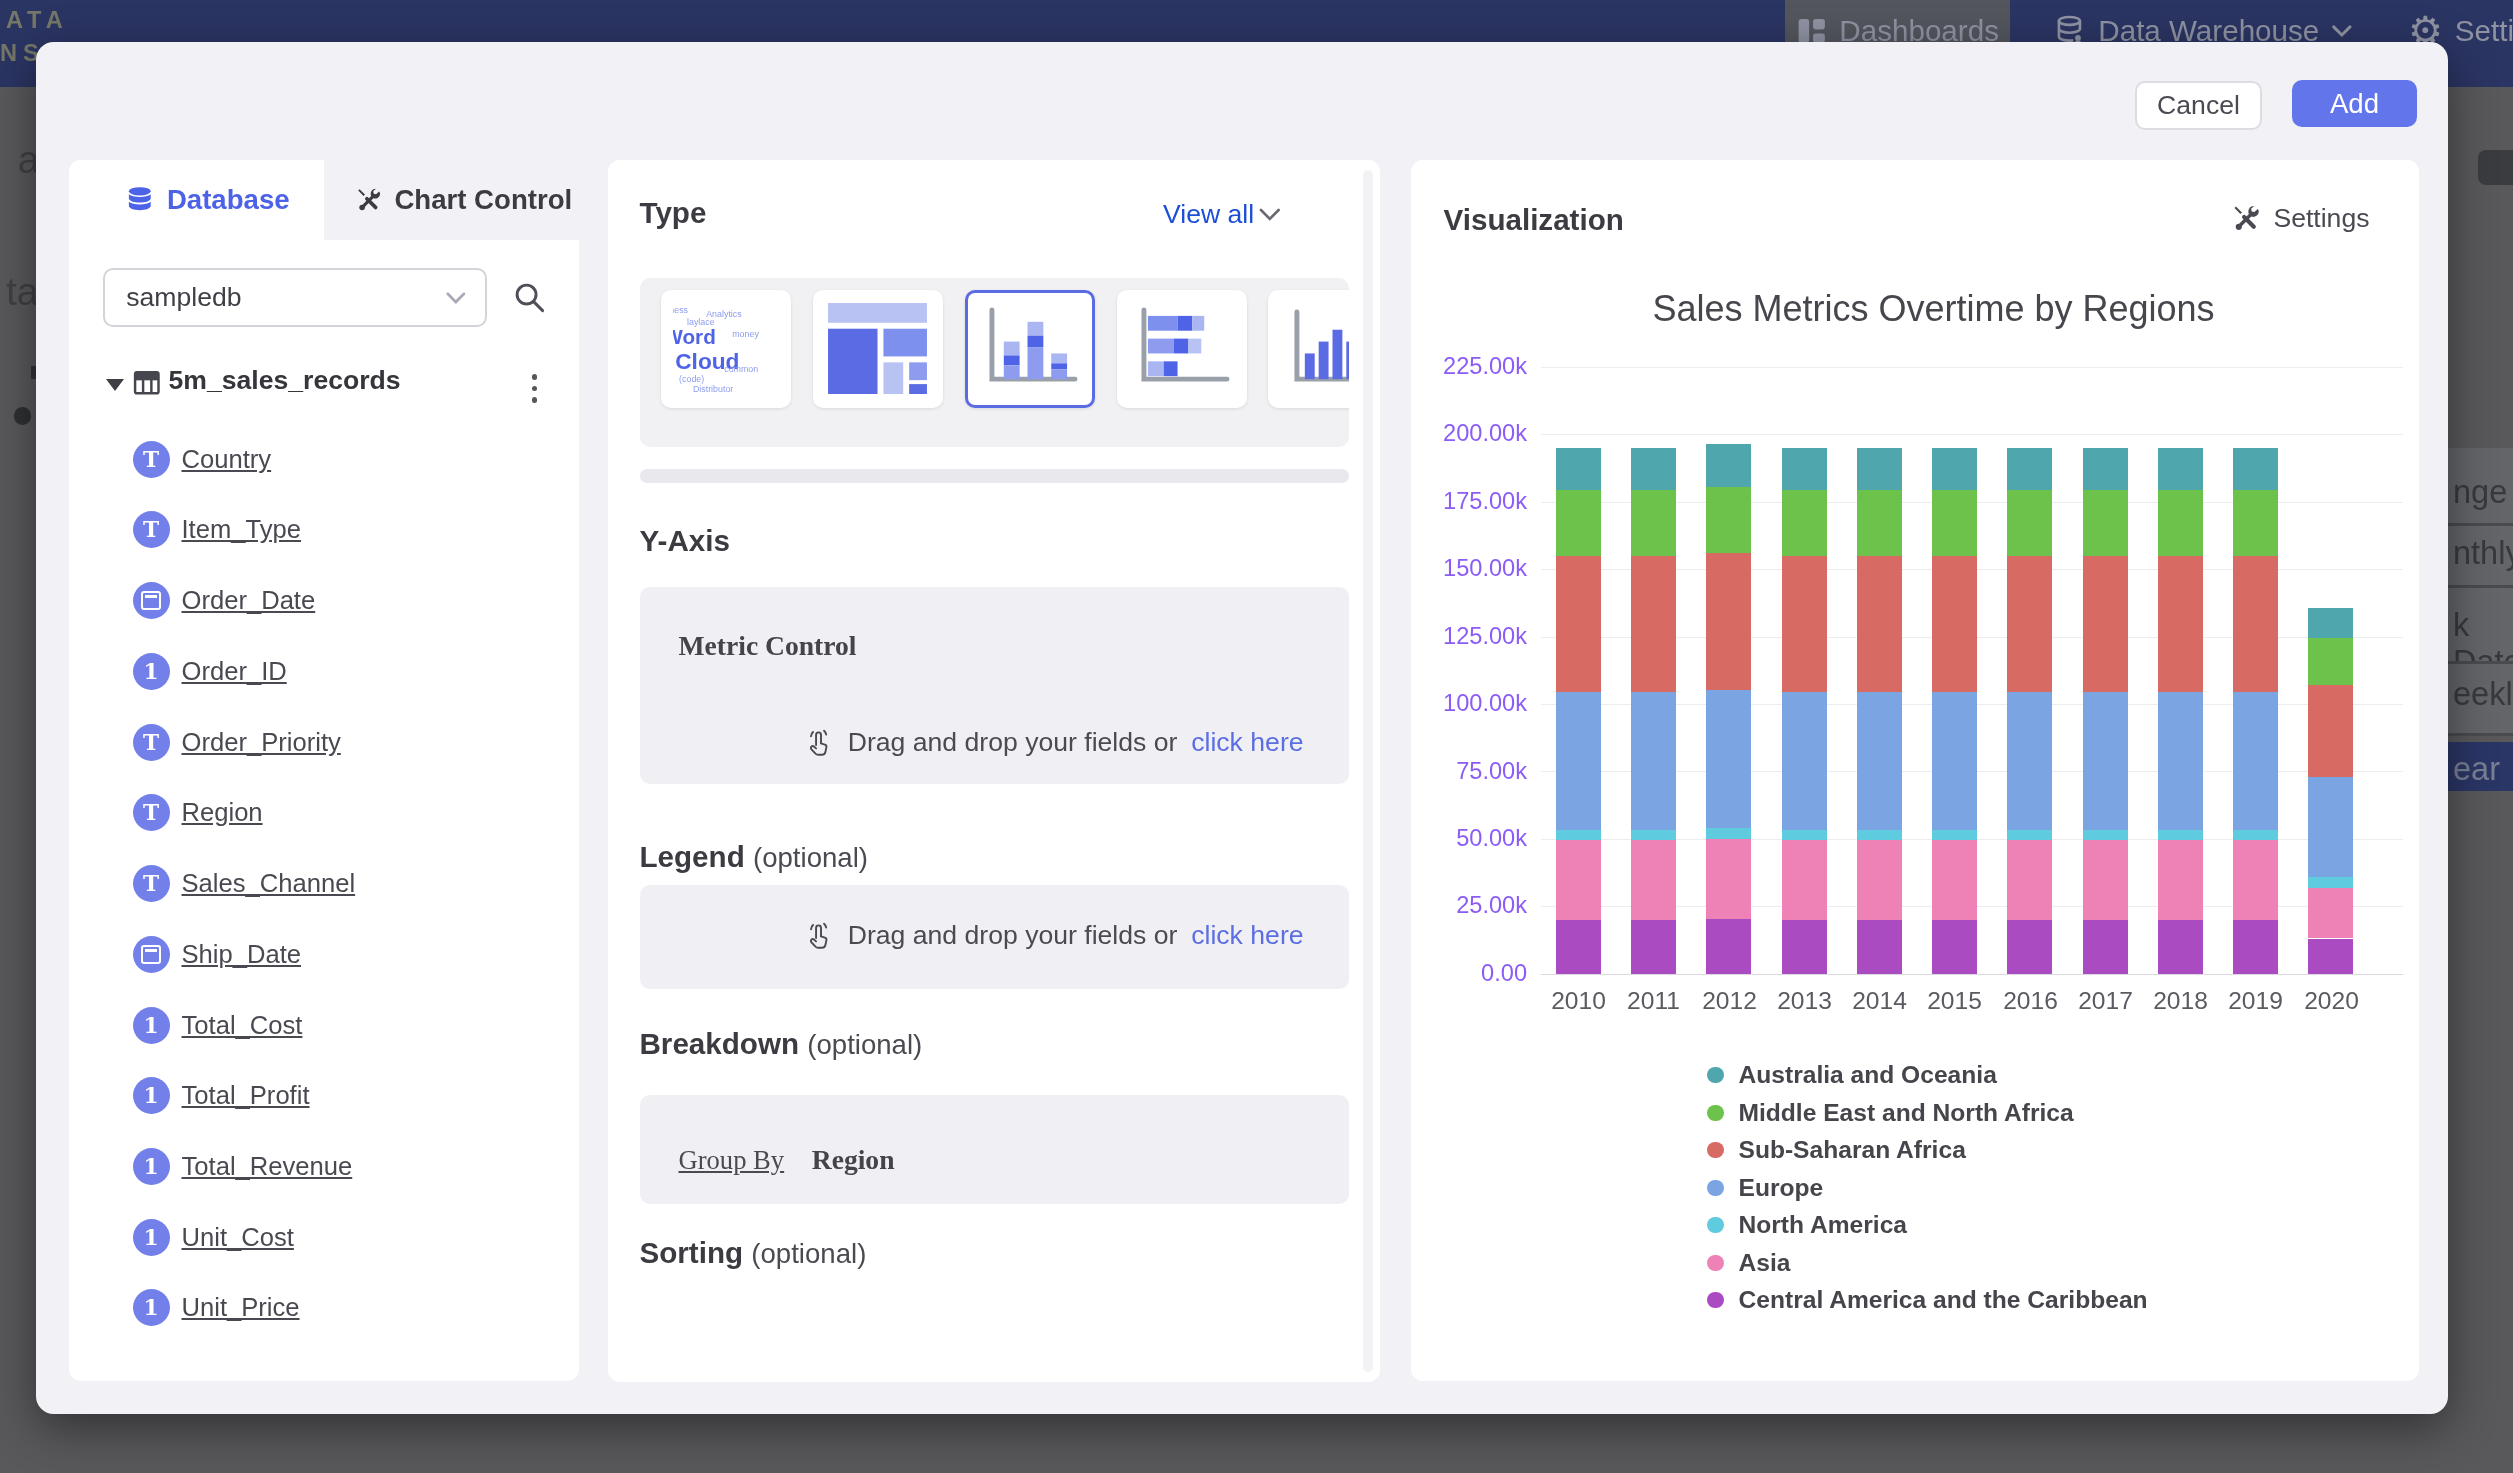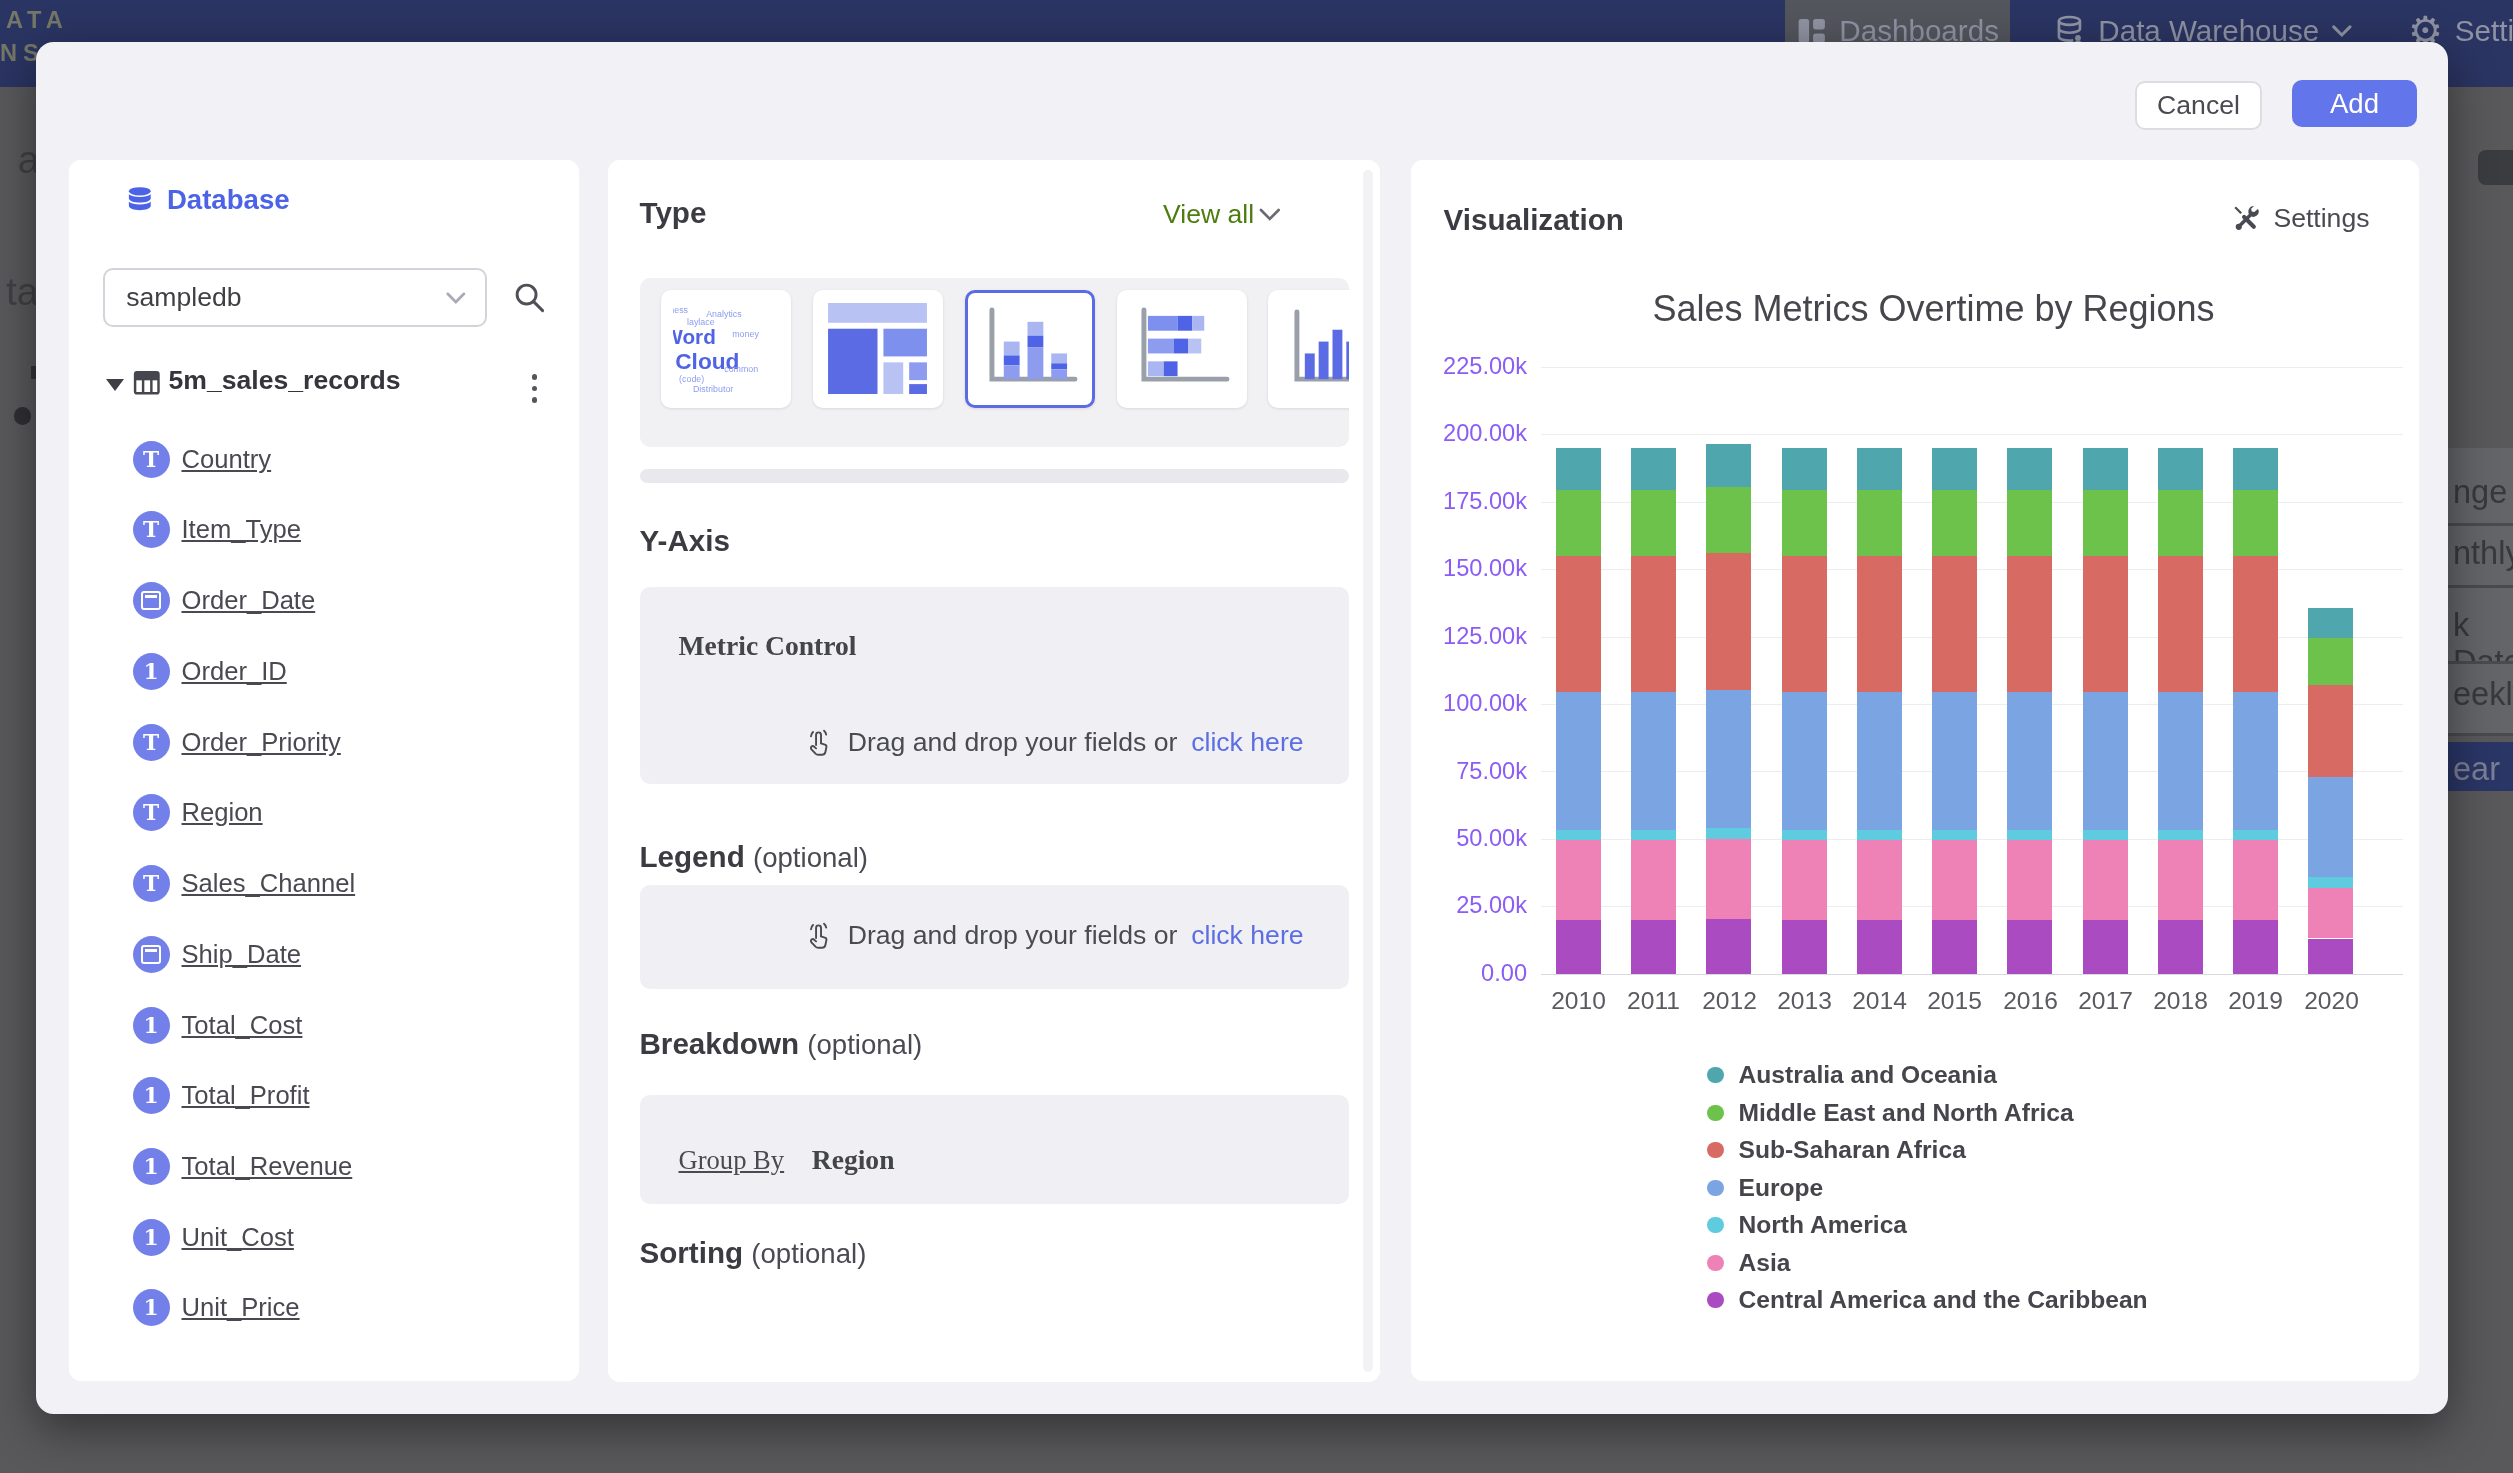--- a/index.html
+++ b/index.html
@@ -43,21 +43,21 @@
   .ficon{position:absolute;left:64px;top:0;width:37px;height:37px;border-radius:50%;background:#7380ea;color:#fff;
          display:flex;align-items:center;justify-content:center;font-family:"DejaVu Serif",serif;font-weight:bold;font-size:21.7px;}
   .cal{width:15.8px;height:14.8px;border:2.5px solid #fff;border-radius:3px;position:relative;}
   .cal:before{content:'';position:absolute;left:2px;right:2px;top:2px;height:3.4px;background:#fff;}
   .flabel{position:absolute;left:113px;top:3.9px;font-size:25.6px;color:#494951;text-decoration:underline;}
   .tname{position:absolute;left:100px;top:3px;font-size:26.6px;font-weight:bold;color:#35353b;}
   
   #mid-card{left:572px;width:772px;}
   .sec-h{position:absolute;left:31.5px;font-size:29.6px;font-weight:bold;color:#3b3b42;}
   .sec-h .opt{font-weight:normal;color:#4a4a52;font-size:27.6px;}
-  .viewall{position:absolute;left:555px;top:39px;display:flex;align-items:center;gap:4px;font-size:26.6px;color:#4d7c0f;}
+  .viewall{position:absolute;left:555px;top:39px;display:flex;align-items:center;gap:4px;font-size:26.6px;color:#1d4ed8;}
   .thumbs{position:absolute;left:31.5px;top:118px;width:709px;height:169px;background:#f1f1f4;border-radius:9.9px;overflow:hidden;}
   .thumb{position:absolute;top:11.8px;width:130px;height:118px;background:#fff;border-radius:9.9px;box-shadow:0 1px 3px rgba(40,40,60,.12);
          display:flex;align-items:center;justify-content:center;box-sizing:border-box;}
   .thumb.sel{border:3px solid #5b6be4;}
   .hscroll{position:absolute;left:31.5px;top:309px;width:709px;height:13.8px;background:#e8e8ed;border-radius:6.9px;}
   .vscroll{position:absolute;left:755px;top:9.9px;width:9.9px;height:1202px;background:#f2f2f5;border-radius:4.9px;}
   .panel{position:absolute;left:31.5px;width:709px;background:#f0f0f4;border-radius:9.9px;}
   .drag-row{position:absolute;left:0;width:100%;display:flex;align-items:center;justify-content:center;gap:13.8px;
             font-size:26.6px;color:#4a4a52;}
   .drag-row .link{color:#5b6ee2;}
@@ -153,20 +153,31 @@
     <div class="card" id="left-card">
       <div class="tab-active">
         <span style="display:flex;">
           <svg width="27.6" height="27.6" viewBox="0 0 24 24" fill="#4c63e8">
               <ellipse cx="12" cy="4.6" rx="9.5" ry="3.6"></ellipse>
               <path d="M2.5 7.2c2 1.6 5.5 2.4 9.5 2.4s7.5-.8 9.5-2.4v3.6c0 2-4.3 3.6-9.5 3.6s-9.5-1.6-9.5-3.6z"></path>
               <path d="M2.5 13.6c2 1.6 5.5 2.4 9.5 2.4s7.5-.8 9.5-2.4v3.8c0 2-4.3 3.6-9.5 3.6s-9.5-1.6-9.5-3.6z"></path>
             </svg>
         </span>
         <span class="tab-lb" style="color:#4c63e8;">Database</span>
+      </div>
+      <div class="tab-inactive">
+        <span style="display:flex;">
+          <svg width="26.6" height="26.6" viewBox="0 0 24 24" fill="#3b3b42">
+              <path d="M3.2 2 2 3.2l4.8 4.9 1.3-1.3z"></path>
+              <rect x="6.5" y="12.8" width="14.5" height="3.4" rx="1.7" transform="rotate(45 13.75 14.5)"></rect>
+              <path d="M21.8 5.9a4.6 4.6 0 0 1-6.1 4.3L7 18.9l-2-2 8.7-8.7A4.6 4.6 0 0 1 18 1.6l-2.5 2.3.5 2.1 2.1.5L20.9 4c.55.9.9 1.5.9 1.9z"></path>
+              <rect x="3" y="16" width="5" height="5" rx="2.5"></rect>
+            </svg>
+        </span>
+        <span class="tab-lb" style="color:#3b3b42;">Chart Control</span>
       </div>
 
       <div class="select">
         <span>sampledb</span>
         <span class="chev" style="display:flex;">
           <svg width="21.7" height="13.8" viewBox="0 0 16 10" fill="none" stroke="#a9a9b8" stroke-width="2" stroke-linecap="round">
               <path d="M2 2l6 6 6-6"></path>
             </svg>
         </span>
       </div>

